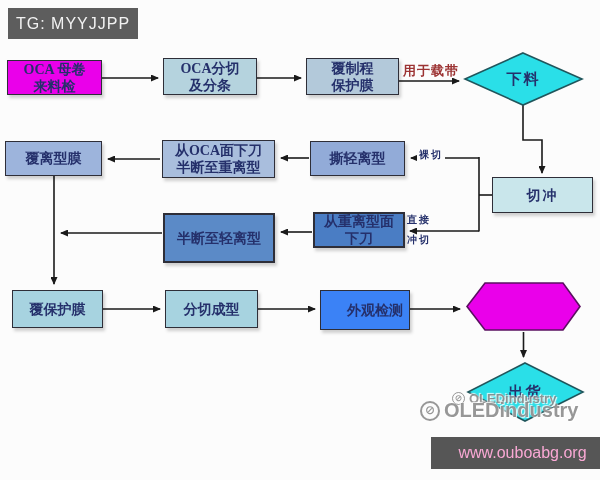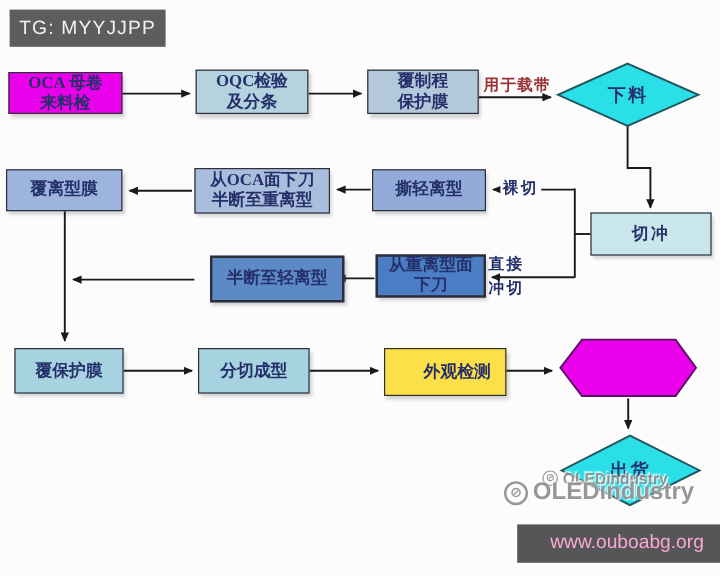--- a/index.html
+++ b/index.html
@@ -20,21 +20,21 @@
     text-align:center;color:#25306b;font-size:15px;font-weight:bold;letter-spacing:2px;
     pointer-events:none;
   }
   .tag-box{
     position:absolute;left:8px;top:8px;width:130px;height:31px;z-index:2;
     background:#5d5d5d;color:#f2f2f2;display:flex;align-items:center;justify-content:center;
     font-family:"Liberation Sans","DejaVu Sans",sans-serif;font-size:16px;letter-spacing:1px;
   }
   .edge-label{position:absolute;z-index:3;font-weight:bold;}
   .edge-label.red{color:#9c3333;font-size:13px;letter-spacing:1px;}
-  .edge-label.navy{color:#25306b;font-size:13px;letter-spacing:2px;}
+  .edge-label.navy{color:#25306b;font-size:10px;letter-spacing:2px;}
   .edge-label.bgwhite{background:#fcfcfc;padding:0 2px;}
   .edge-label.twoline{white-space:pre-line;line-height:20px;background:transparent;}
   .watermark{
     position:absolute;z-index:4;color:rgba(125,125,125,0.8);font-weight:bold;
     font-family:"Liberation Sans","DejaVu Sans",sans-serif;
     text-shadow:1px 1px 1px rgba(255,255,255,0.95), -1px -1px 1px rgba(255,255,255,0.85);
     display:flex;align-items:center;gap:4px;pointer-events:none;
   }
   .wm-small{left:452px;top:391px;font-size:13px;}
   .wm-large{left:420px;top:399px;font-size:20px;}
@@ -83,45 +83,45 @@
     <polygon points="523,53 582,79 523,105 465,79" stroke="#20565c" stroke-width="1.6" fill="#2adfe8"></polygon>
     <polygon points="485,283 563,283 580,306.5 563,330 485,330 467,306.5" stroke="#5a1060" stroke-width="1.6" fill="#ea00ea"></polygon>
     <polygon points="525,363 583,392 525,421 468,392" stroke="#20565c" stroke-width="1.6" fill="#2adfe8"></polygon>
   </svg>
 
   <div class="tag-box">TG: MYYJJPP</div>
 
   <div class="node" style="left: 7px; top: 60px; width: 95px; height: 35px; background: rgb(234, 0, 234);">OCA 母卷
 来料检</div>
 
-  <div class="node" style="left: 163px; top: 58px; width: 94px; height: 37px; background: rgb(181, 211, 222);">OQC检验
+  <div class="node" style="left: 163px; top: 58px; width: 94px; height: 37px; background: rgb(181, 211, 222);">OCA分切
 及分条</div>
 
   <div class="node" style="left: 306px; top: 58px; width: 93px; height: 37px; background: rgb(179, 201, 218);">覆制程
 保护膜</div>
 
   <div class="node" style="left: 310px; top: 141px; width: 95px; height: 35px; background: rgb(146, 171, 216);">撕轻离型</div>
 
   <div class="node" style="left: 492px; top: 177px; width: 101px; height: 36px; letter-spacing: 2px; background: rgb(201, 230, 235);">切冲</div>
 
   <div class="node" style="left: 162px; top: 140px; width: 113px; height: 38px; background: rgb(169, 190, 221);">从OCA面下刀
 半断至重离型</div>
 
   <div class="node" style="left: 5px; top: 141px; width: 97px; height: 35px; background: rgb(157, 180, 220);">覆离型膜</div>
 
-  <div class="node thick" style="left: 163px; top: 213px; width: 112px; height: 39px; background: rgb(91, 138, 199); margin-left: 12px;">半断至轻离型</div>
+  <div class="node thick" style="left: 163px; top: 213px; width: 112px; height: 50px; background: rgb(91, 138, 199);">半断至轻离型</div>
 
   <div class="node thick" style="left: 313px; top: 212px; width: 92px; height: 36px; background: rgb(74, 125, 196);">从重离型面
 下刀</div>
 
   <div class="node" style="left: 12px; top: 290px; width: 91px; height: 38px; background: rgb(167, 211, 224);">覆保护膜</div>
 
   <div class="node" style="left: 165px; top: 290px; width: 93px; height: 38px; background: rgb(167, 211, 224);">分切成型</div>
 
-  <div class="node" style="left: 320px; top: 290px; width: 102px; height: 40px; background: #fde047; padding-left: 20px;">外观检测</div>
+  <div class="node" style="left: 320px; top: 290px; width: 90px; height: 40px; background: #3b82f6; padding-left: 20px;">外观检测</div>
 
   <div class="shape-label" style="left:465px;top:66px;width:117px;height:26px;">下料</div>
 
 
   <div class="shape-label" style="left:468px;top:379px;width:115px;height:26px;">出货</div>
 
   <div class="edge-label red" style="left:403px;top:62px;">用于载带</div>
 
   <div class="edge-label navy bgwhite" style="left:417px;top:148px;">裸切</div>
 

